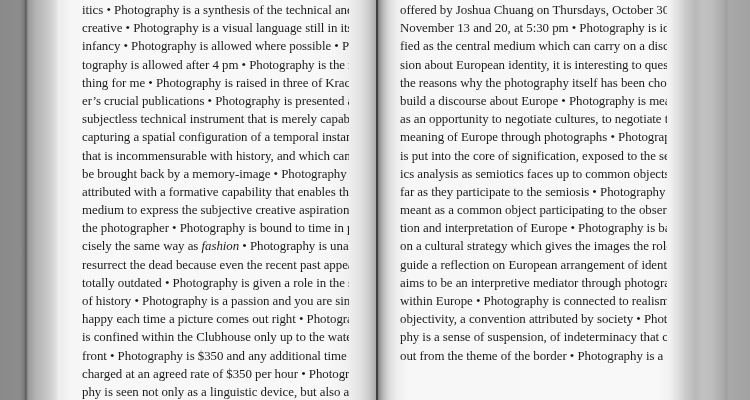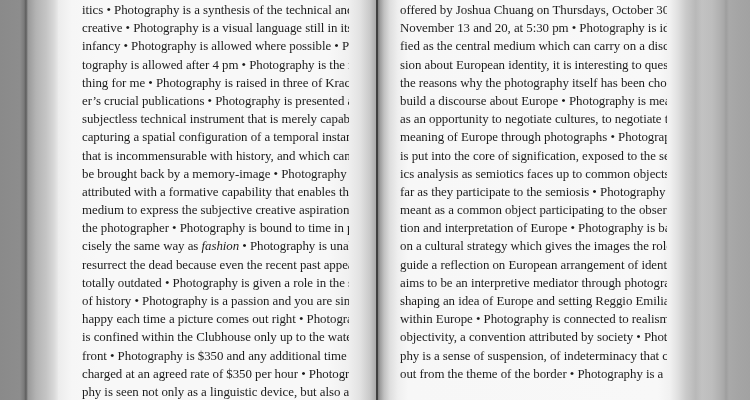--- a/index.html
+++ b/index.html
@@ -131,21 +131,20 @@
       <span class="line">as an opportunity to negotiate cultures, to negotiate the</span>
       <span class="line">meaning of Europe through photographs • Photography</span>
       <span class="line">is put into the core of signification, exposed to the semiot-</span>
       <span class="line">ics analysis as semiotics faces up to common objects inso-</span>
       <span class="line">far as they participate to the semiosis • Photography is</span>
       <span class="line">meant as a common object participating to the observa-</span>
       <span class="line">tion and interpretation of Europe • Photography is based</span>
       <span class="line">on a cultural strategy which gives the images the role to</span>
       <span class="line">guide a reflection on European arrangement of identities</span>
       <span class="line">aims to be an interpretive mediator through photography,</span>
-      <span class="line">shaping an idea of Europe and setting Reggio Emilia</span>
       <span class="line">within Europe • Photography is connected to realism and</span>
       <span class="line">objectivity, a convention attributed by society • Photogra-</span>
       <span class="line">phy is a sense of suspension, of indeterminacy that comes</span>
       <span class="line">out from the theme of the border • Photography is a core</span>
 
     </div>
   </div>
 
   <div class="edge-right"></div>
 </div>

